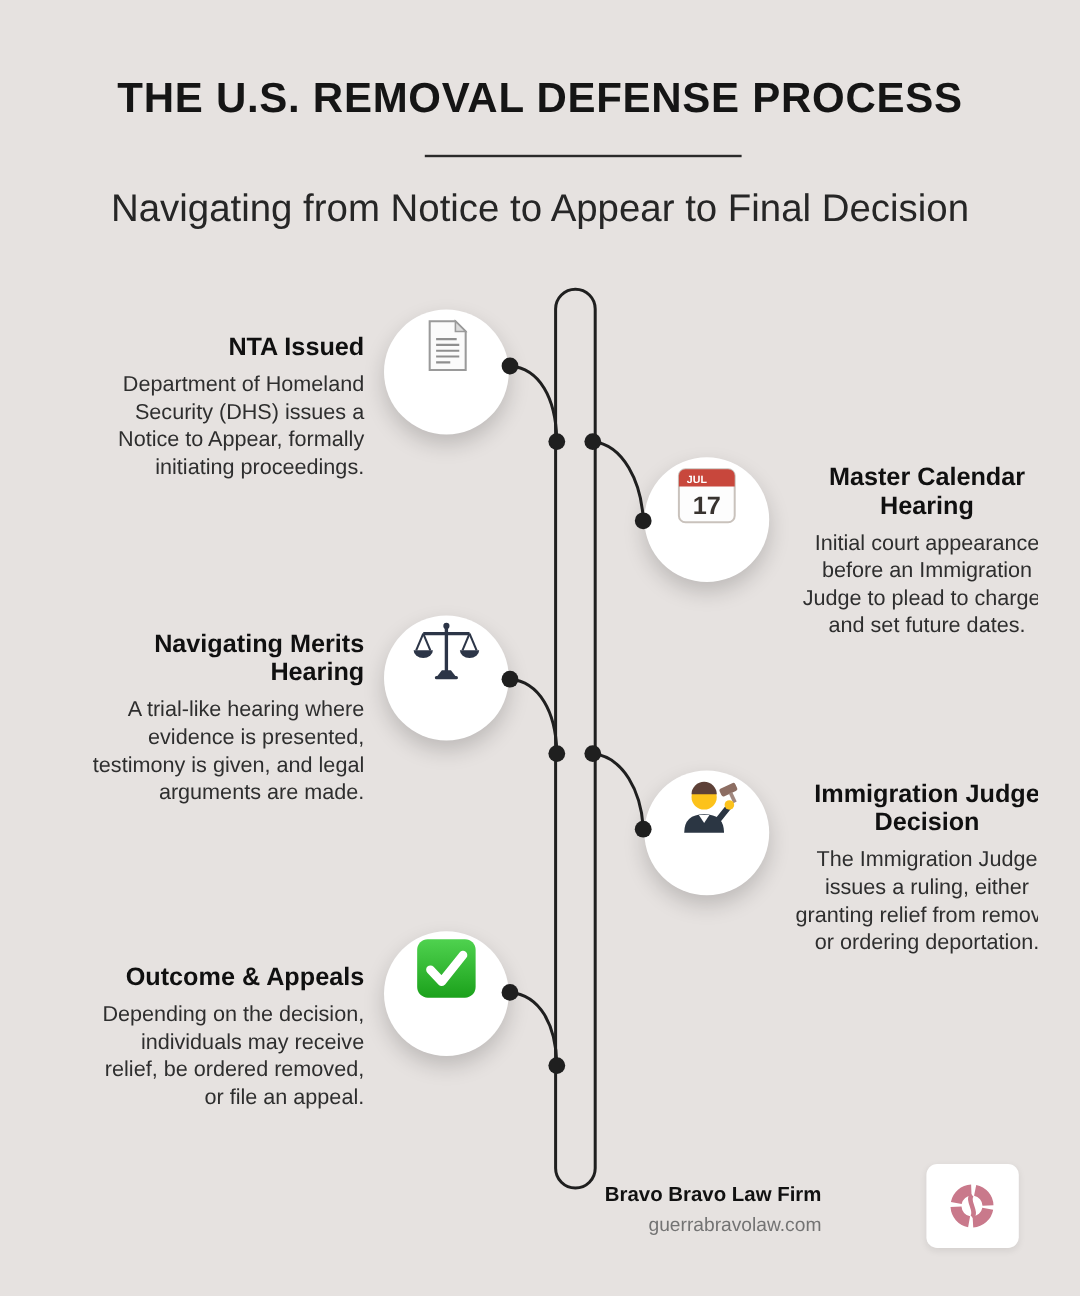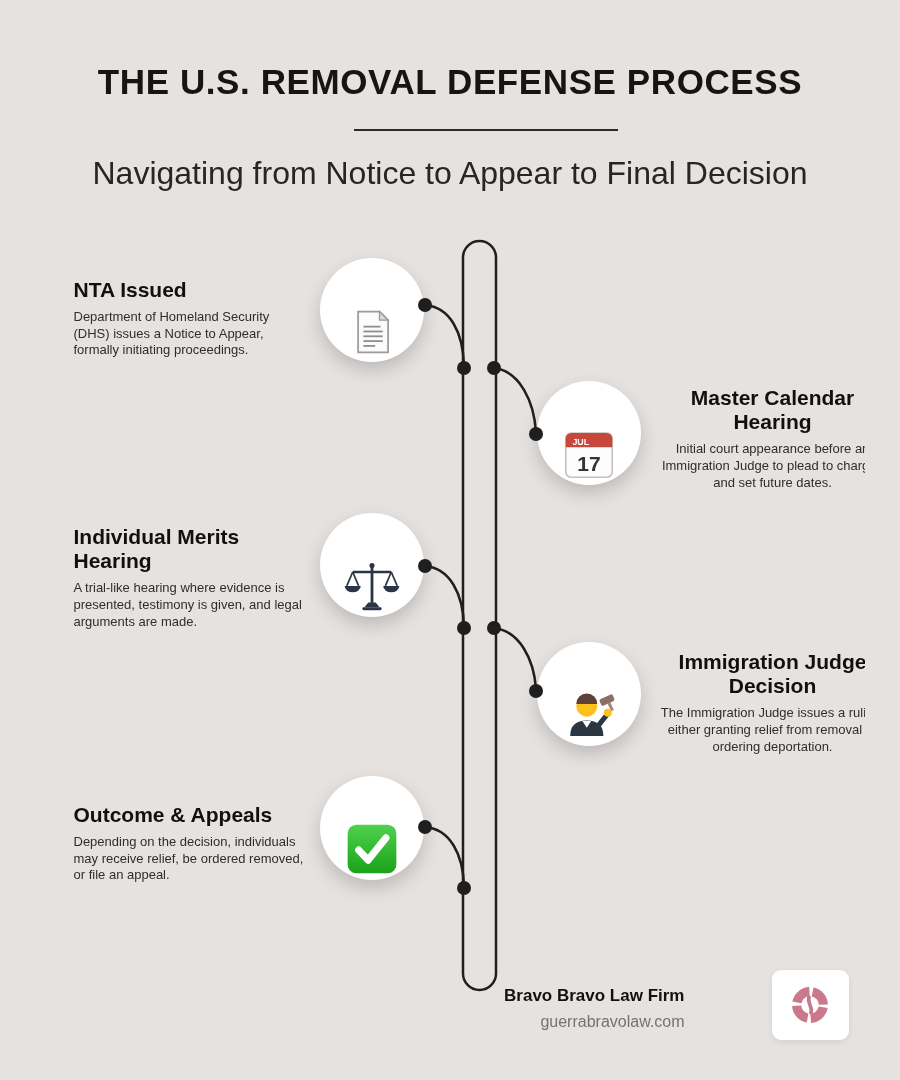--- a/index.html
+++ b/index.html
@@ -21,41 +21,41 @@
   .divider {
     position: absolute; left: 318px; top: 129px;
     width: 264px; height: 2px; background: #2a2a2a;
   }
   .subtitle {
     position: absolute; left: 0; right: 0; top: 155px;
     text-align: center;
     font-size: 32px; font-weight: 400; color: #262626; margin: 0;
   }
   .step-text { position: absolute; }
-  .step-text.left  { }
+  .step-text.left  { text-align: right; }
   .step-text.right { text-align: center; }
   .step-title {
     margin: 0 0 7px 0;
     font-size: 21px; font-weight: 800; line-height: 1.15; color: #101010;
   }
   .step-desc {
     margin: 0;
-    font-size: 13px; line-height: 1.28; color: #2e2e2e;
+    font-size: 18px; line-height: 1.28; color: #2e2e2e;
   }
   .t1 { left: 38px;  top: 278px; width: 230px; }
   .t2 { left: 623px; top: 386px; width: 228px; }
   .t3 { left: 38px;  top: 525px; width: 230px; }
   .t4 { left: 623px; top: 650px; width: 228px; }
   .t5 { left: 38px;  top: 803px; width: 230px; }
   .icon-circle {
     position: absolute;
     width: 104px; height: 104px; border-radius: 50%;
     background: #ffffff;
     box-shadow: 0 8px 18px rgba(0,0,0,0.18);
-    display: flex; align-items: flex-end; justify-content: center;
+    display: flex; align-items: flex-start; justify-content: center;
   }
   .c1 { left: 284px; top: 258px; }
   .c2 { left: 501px; top: 381px; }
   .c3 { left: 284px; top: 513px; }
   .c4 { left: 501px; top: 642px; }
   .c5 { left: 284px; top: 776px; }
   .timeline-overlay {
     position: absolute; left: 0; top: 0;
     width: 900px; height: 1080px;
     pointer-events: none;
@@ -115,21 +115,21 @@
         <rect x="7" y="9" width="42" height="40" rx="5" fill="#fdfdfd" stroke="#c9c2bc" stroke-width="1.5"></rect>
         <path d="M7 14 a5 5 0 0 1 5 -5 h32 a5 5 0 0 1 5 5 v8 h-42 z" fill="#c8473c"></path>
         <text x="13" y="19.5" font-size="8" font-weight="bold" fill="#ffffff">JUL</text>
         <text x="28" y="43" font-size="19" font-weight="bold" fill="#38332f" text-anchor="middle">17</text>
       </svg>
     </div>
   </section>
 
   <section>
     <div class="step-text left t3">
-      <h3 class="step-title">Individual Merits Hearing</h3>
+      <h3 class="step-title">Navigating Merits Hearing</h3>
       <p class="step-desc">A trial-like hearing where evidence is presented, testimony is given, and legal arguments are made.</p>
     </div>
     <div class="icon-circle c3">
       <svg viewBox="0 0 56 56" width="60" height="60">
         <g fill="#2c3547" stroke="#2c3547">
           <circle cx="28" cy="8" r="2.4" stroke="none"></circle>
           <line x1="28" y1="9" x2="28" y2="43" stroke-width="2.6"></line>
           <line x1="10" y1="14" x2="46" y2="14" stroke-width="2.4"></line>
           <line x1="10" y1="14" x2="4.5" y2="27" stroke-width="1.6"></line>
           <line x1="10" y1="14" x2="15.5" y2="27" stroke-width="1.6"></line>

